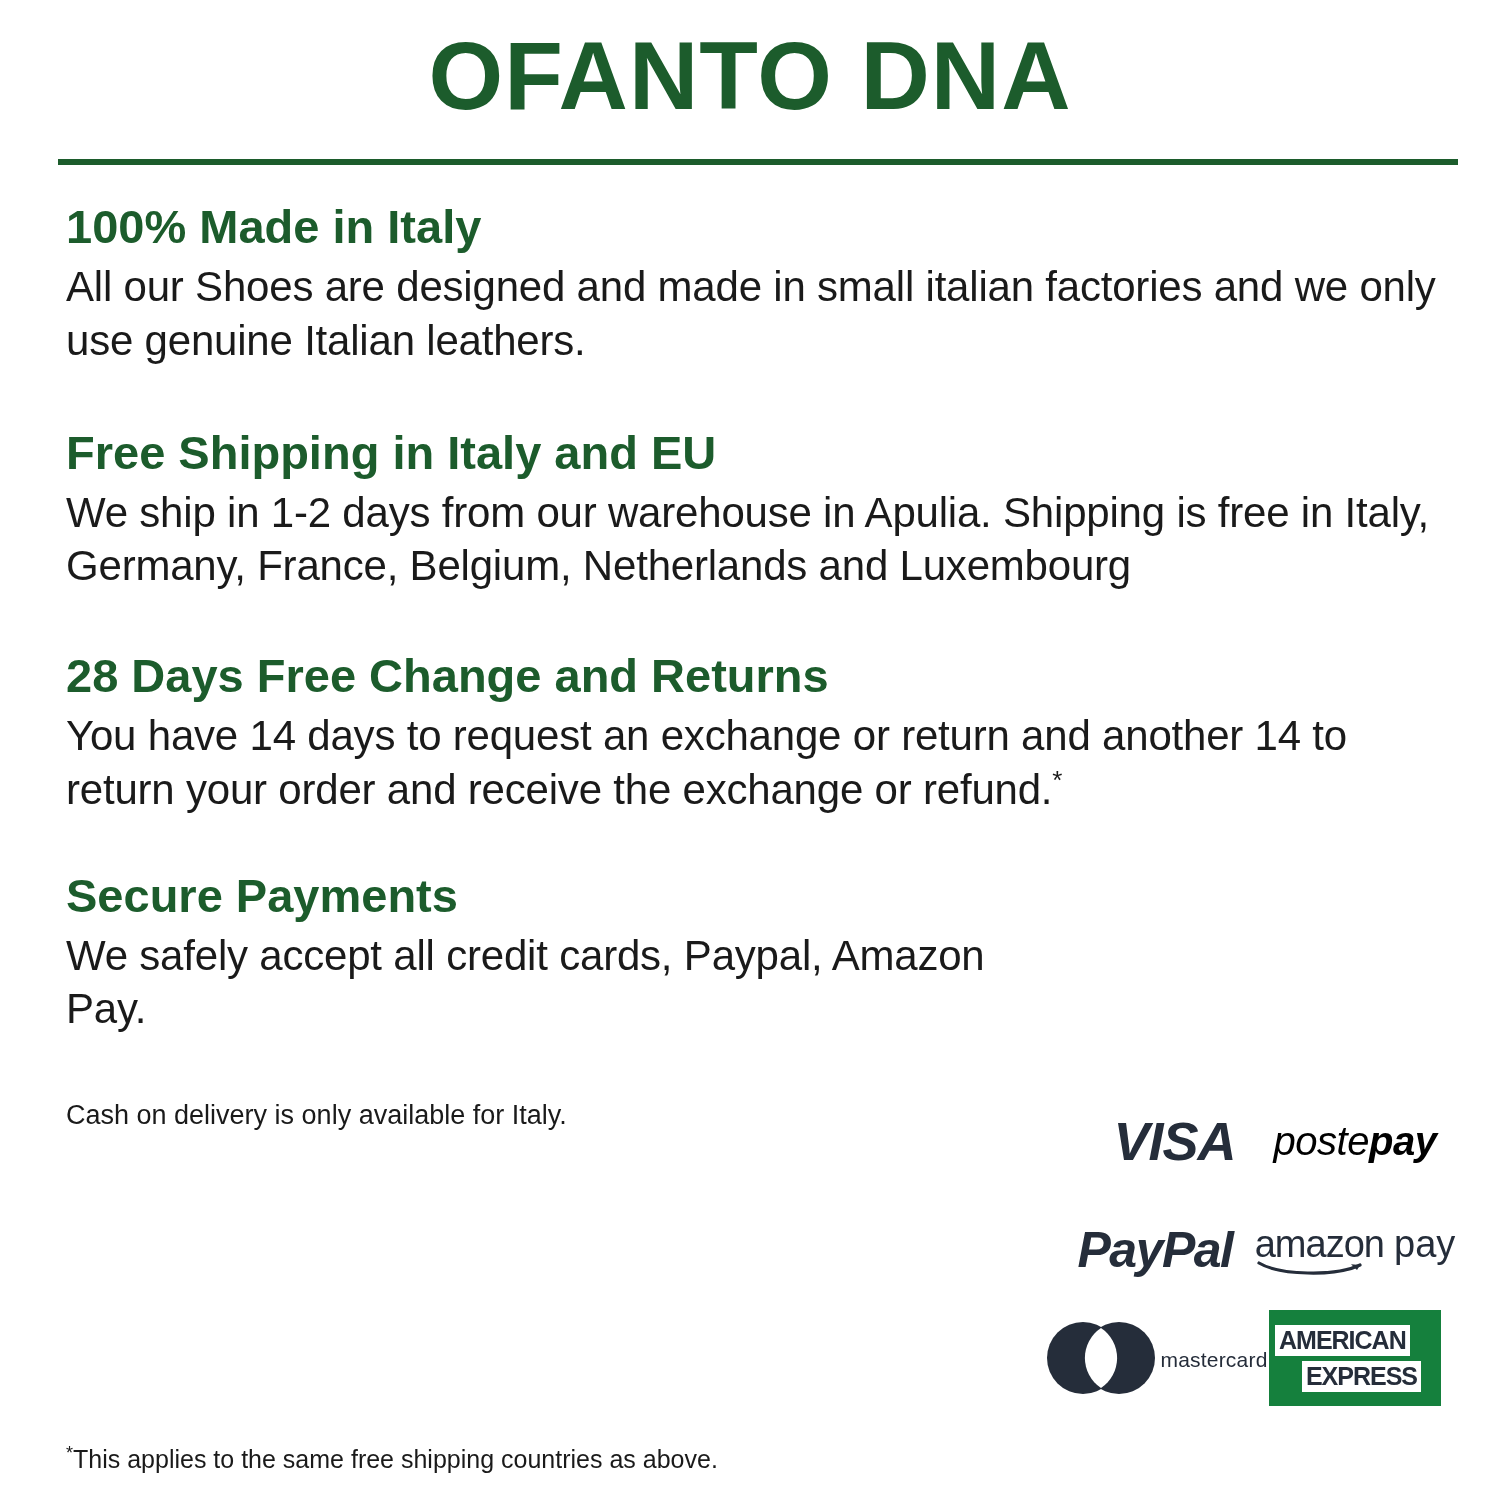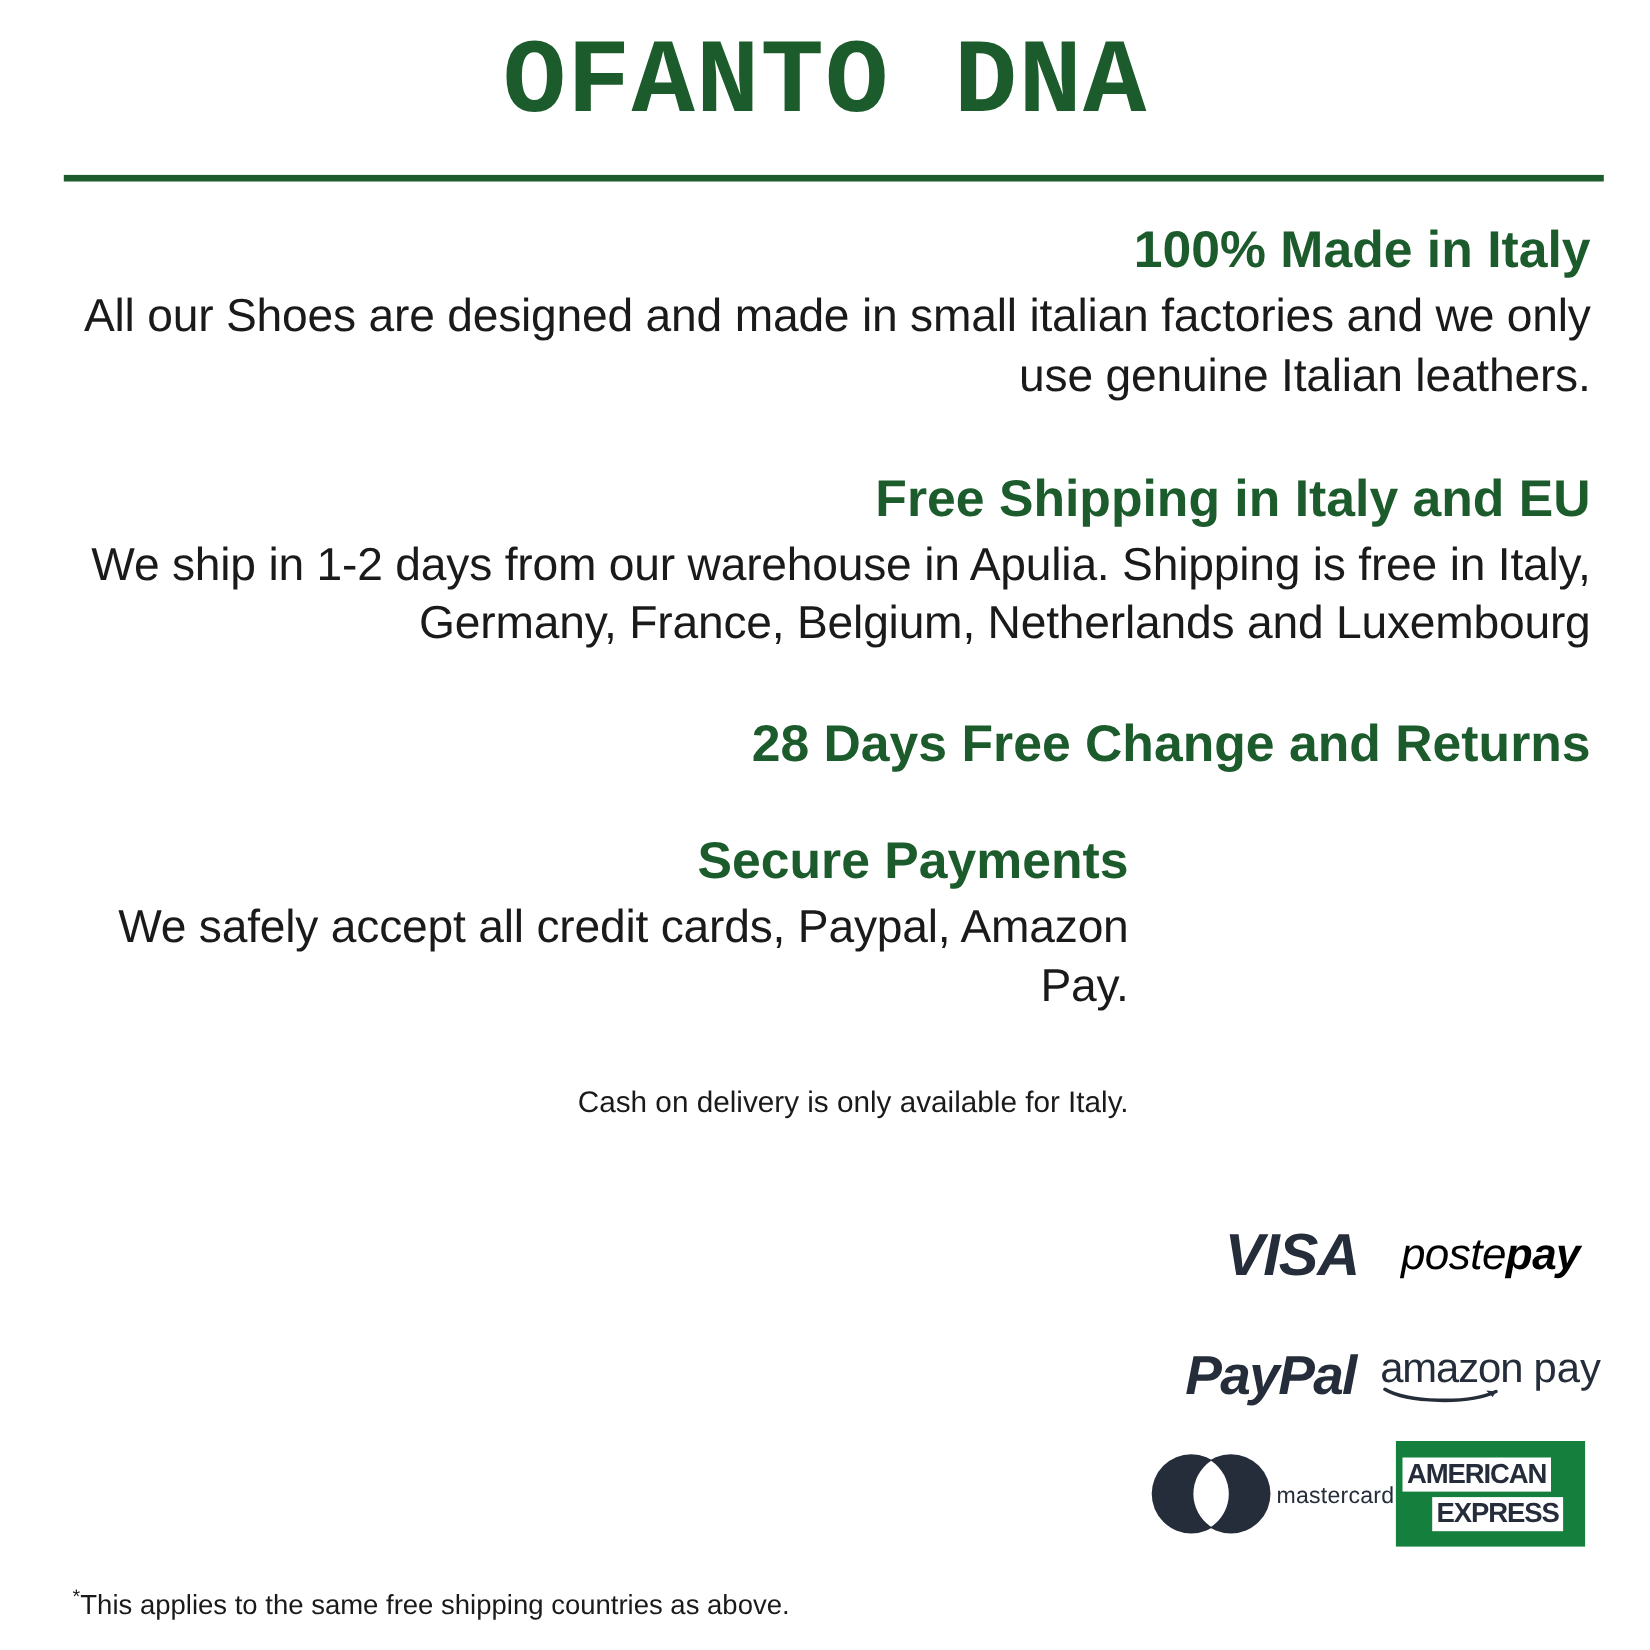--- a/index.html
+++ b/index.html
@@ -22,21 +22,21 @@
     width: 1500px;
     height: 1500px;
     box-sizing: border-box;
   }
 
   
   .brand-title {
     margin: 0;
     padding-top: 26px;
     text-align: center;
-    font-family: Liberation Mono, monospace;
+    font-family: Liberation Sans, sans-serif;
     font-weight: bold;
     font-size: 96px;
     line-height: 1.05;
     letter-spacing: 1px;
     color: #1c5c2c;
   }
   .brand-rule {
     position: absolute;
     left: 58px;
     top: 159px;
@@ -44,21 +44,20 @@
     height: 6px;
     background: #1c5c2c;
   }
 
   
   .content {
     position: absolute;
     left: 66px;
     top: 200px;
     width: 1380px;
-    text-align: right;
   }
 
   .section { margin-bottom: 0; }
 
   .sec-head {
     margin: 0;
     font-family: "Liberation Sans", sans-serif;
     font-weight: bold;
     font-size: 47px;
     line-height: 1.15;
@@ -261,20 +260,21 @@
 
     <div class="section">
       <h2 class="sec-head">Free Shipping in Italy and EU</h2>
       <p class="sec-body">We ship in 1-2 days from our warehouse in Apulia. Shipping is free in Italy, Germany, France, Belgium, Netherlands and Luxembourg</p>
     </div>
 
     <div class="gap-b"></div>
 
     <div class="section">
       <h2 class="sec-head">28 Days Free Change and Returns</h2>
+      <p class="sec-body"><span>You have 14 days to request an exchange or return and another 14 to return your order and receive the exchange or refund.</span><span class="sup">*</span></p>
     </div>
 
     <div class="gap-c"></div>
 
     <div class="section payments-row">
       <div class="payments-text">
         <h2 class="sec-head">Secure Payments</h2>
         <p class="sec-body">We safely accept all credit cards, Paypal, Amazon Pay.</p>
         <p class="note note-top">Cash on delivery is only available for Italy.</p>
       </div>

